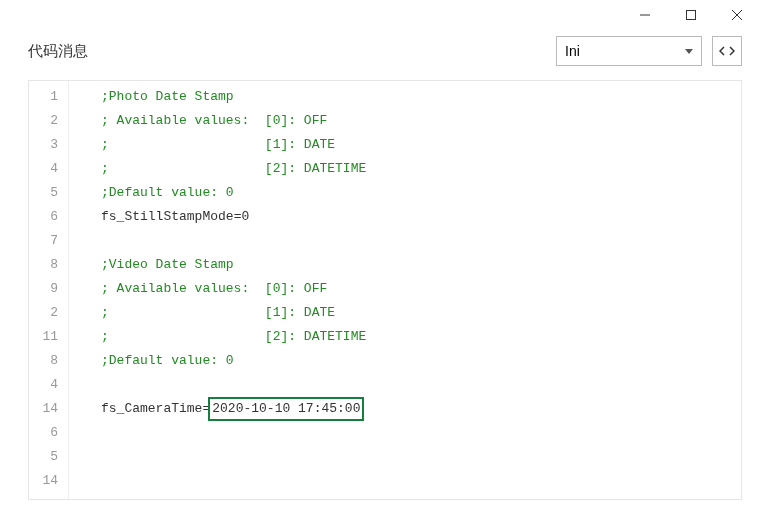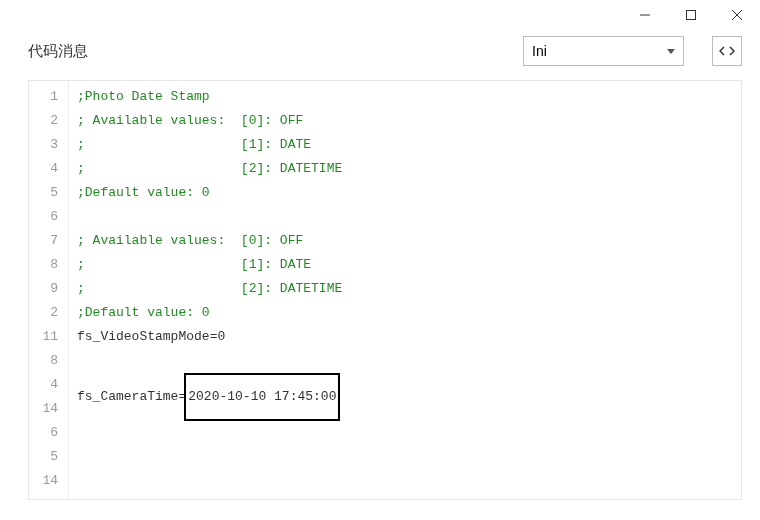--- a/index.html
+++ b/index.html
@@ -29,29 +29,29 @@
       justify-content: center;
       color: #222;
       cursor: pointer;
     }
     .win-btn svg { width: 10px; height: 10px; }
     .toolbar {
       height: 42px;
       display: flex;
       align-items: center;
       padding: 0 18px 0 28px;
-      gap: 28px;
+      gap: 10px;
     }
     .toolbar-title {
       font-size: 15px;
       color: #333;
       flex: 1;
     }
     .lang-select {
-      width: 161px;
+      width: 146px;
       height: 30px;
       border: 1px solid #bbb;
       padding: 0 8px;
       display: flex;
       align-items: center;
       justify-content: space-between;
       font-size: 14px;
       background: #fff;
       cursor: pointer;
     }
@@ -89,33 +89,34 @@
       flex-shrink: 0;
     }
     .gutter-line {
       height: 24px;
       line-height: 24px;
     }
     .code-area {
       flex: 1;
       padding: 4px 8px;
       overflow-x: auto;
+      margin-left: 24px;
     }
     .code-line {
       height: 24px;
       line-height: 24px;
       white-space: pre;
     }
     .tok-comment { color: #228B22; }
     .tok-key { color: #333; }
     .tok-punct { color: #333; }
     .tok-val { color: #333; }
     .highlight-box {
-      border: 2px solid #000000;
-      padding: 12px 2px;
+      border: 2px solid #15803d;
+      padding: 0 2px;
       margin-left: -2px;
       display: inline-block;
       line-height: 20px;
     }
   </style>
 </head>
 <body>
 
 <div class="titlebar">
   <div class="win-controls">
@@ -171,23 +172,24 @@
       <div class="gutter-line">6</div>
       <div class="gutter-line">5</div>
       <div class="gutter-line">14</div>
     </div>
   <div class="code-area" id="code-area">
       <div class="code-line"><span class="tok-comment">;Photo Date Stamp</span></div>
       <div class="code-line"><span class="tok-comment">; Available values:  [0]: OFF</span></div>
       <div class="code-line"><span class="tok-comment">;                    [1]: DATE</span></div>
       <div class="code-line"><span class="tok-comment">;                    [2]: DATETIME</span></div>
       <div class="code-line"><span class="tok-comment">;Default value: 0</span></div>
+      <div class="code-line"><span class="tok-key">fs_StillStampMode</span><span class="tok-punct">=</span><span class="tok-val">0</span></div>
       <div class="code-line"><span class=""></span></div>
+      <div class="code-line"><span class="tok-comment">;Video Date Stamp</span></div>
       <div class="code-line"><span class="tok-comment">; Available values:  [0]: OFF</span></div>
       <div class="code-line"><span class="tok-comment">;                    [1]: DATE</span></div>
       <div class="code-line"><span class="tok-comment">;                    [2]: DATETIME</span></div>
       <div class="code-line"><span class="tok-comment">;Default value: 0</span></div>
-      <div class="code-line"><span class="tok-key">fs_VideoStampMode</span><span class="tok-punct">=</span><span class="tok-val">0</span></div>
       <div class="code-line"><span class=""></span></div>
       <div class="code-line"><span class="tok-key">fs_CameraTime</span><span class="tok-punct">=</span><span class="tok-val highlight-box">2020-10-10 17:45:00</span></div>
       <div class="code-line"><span class=""></span></div>
     </div>
 </div>
 
 </body></html>

